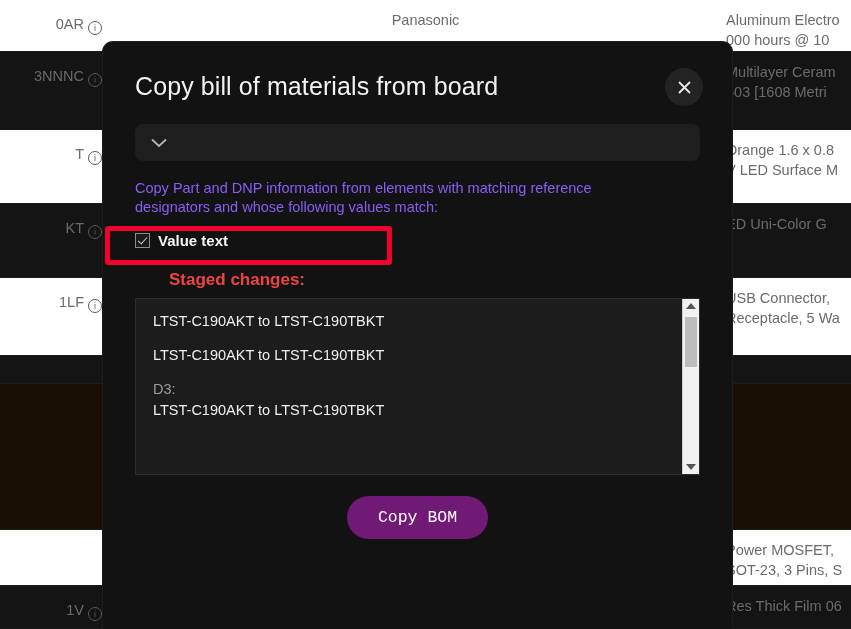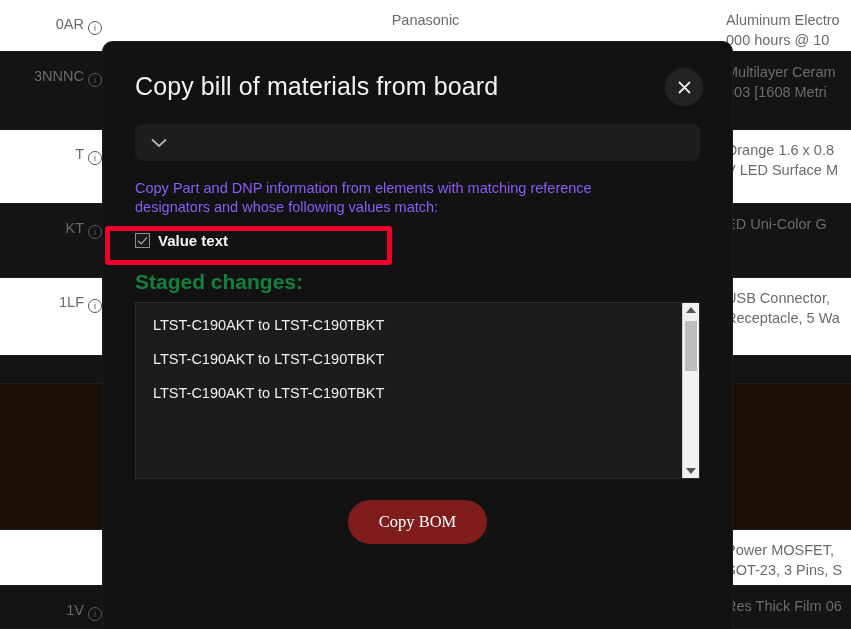--- a/index.html
+++ b/index.html
@@ -177,23 +177,24 @@
     height: 39px;
     border: 5px solid #f2002d;
     border-radius: 3px;
     box-sizing: border-box;
     pointer-events: none;
     z-index: 40;
   }
 
   .staged-label {
     margin-top: 14px;
-    color: #15803d;
-    font-size: 21px;
+    color: #ef4444;
+    font-size: 17px;
     font-weight: bold;
+    margin-left: 34px;
   }
 
   .staged-box {
     margin-top: 8px;
     height: 177px;
     background: #1c1c1c;
     border: 1px solid #2c2c2c;
     box-sizing: border-box;
     display: flex;
     overflow: hidden;
@@ -251,28 +252,28 @@
     background: #bdbdbd;
     cursor: grab;
   }
 
   .btn-wrap {
     display: flex;
     justify-content: center;
     margin-top: 21px;
   }
   #copy-bom-btn {
-    background: #7f1d1d;
+    background: #701a75;
     color: #ffffff;
     font-size: 16.5px;
     border: none;
     border-radius: 22px;
     padding: 12px 31px;
     cursor: pointer;
-    font-family: Liberation Serif, serif;
+    font-family: Liberation Mono, monospace;
   }
 </style>
 </head>
 <body>
 
 <div id="bg-table">
     <div class="bg-row plain" style="top: 0px; height: 52px;">
       <div class="bg-cell left" style="top: 14px; left: -18px;"><span>0AR</span><span class="info-dot">i</span></div>
       <div class="bg-cell mid" style="top: 10px;">Panasonic</div>
       <div class="bg-cell right" style="top: 10px; left: 726px;">Aluminum Electro<div>000 hours @ 10</div></div>
@@ -342,20 +343,21 @@
 
     <div class="staged-box">
       <div class="staged-list" id="staged-list">
           <div class="change-item">
             <div class="change-text">LTST-C190AKT to LTST-C190TBKT</div>
           </div>
           <div class="change-item">
             <div class="change-text">LTST-C190AKT to LTST-C190TBKT</div>
           </div>
           <div class="change-item">
+            <div class="change-ref">D3:</div>
             <div class="change-text">LTST-C190AKT to LTST-C190TBKT</div>
           </div>
         </div>
       <div class="scrollbar">
         <div class="sb-arrow up">
             <i></i>
           </div>
         <div class="sb-thumb"></div>
         <div class="sb-arrow down">
             <i></i>

